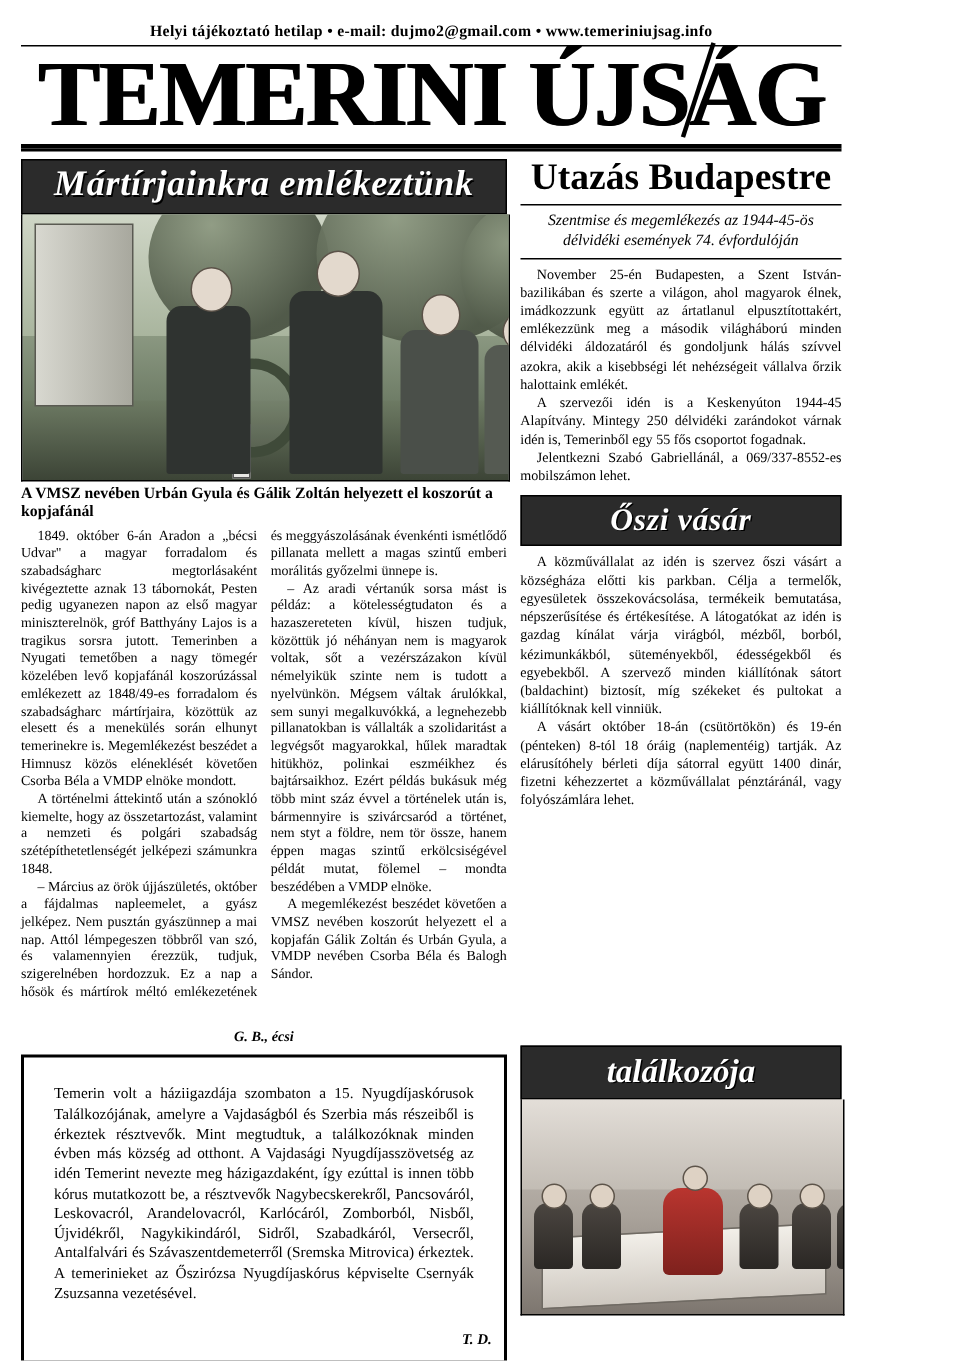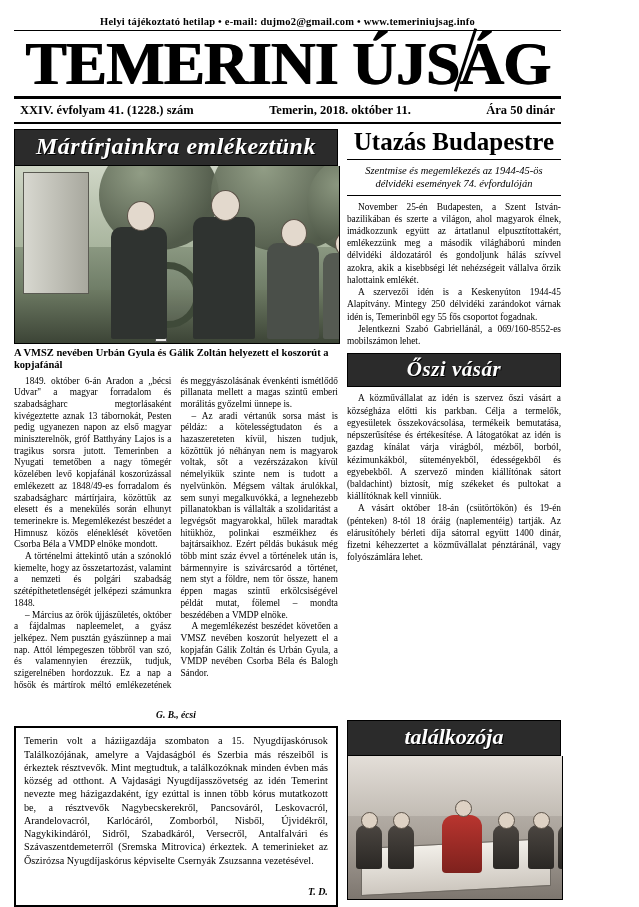--- a/index.html
+++ b/index.html
@@ -257,21 +257,21 @@
 
   
   .boxed {
     margin-top: 6px;
     border: 2px solid #000;
     padding: 6px 8px 7px 8px;
     font-size: 10.2px;
     line-height: 1.3;
     text-align: justify;
   }
-  .boxed p { margin: 0; }
+  .boxed p { margin: 12px; }
   .boxed .sig2 {
     text-align: right;
     font-weight: bold;
     font-style: italic;
     margin-top: 18px;
     font-size: 10px;
   }
   .bottom-wrap { display:flex; gap: 9px; align-items: flex-start; }
 </style>
 </head>
@@ -281,25 +281,20 @@
 
   <div class="top-line">Helyi tájékoztató hetilap • e-mail: dujmo2@gmail.com • www.temeriniujsag.info</div>
   <div class="rule-thin"></div>
 
   <div class="nameplate">
     <div class="nameplate-title">TEMERINI ÚJSÁG</div>
     <div class="nameplate-slash"></div>
   </div>
   <div class="rule-thick"></div>
 
-  <div class="issue-bar">
-    <div>XXIV. évfolyam 41. (1228.) szám</div>
-    <div class="mid">Temerin, 2018. október 11.</div>
-    <div>Ára 50 dinár</div>
-  </div>
   <div class="rule-under-issue"></div>
 
   <div class="cols">
 
     <div class="col-left">
 
       <div class="banner">Mártírjainkra emlékeztünk</div>
 
       <div class="photo">
         <div class="sky"></div>
@@ -338,21 +333,21 @@
     </div>
 
     <div class="col-right">
       <div class="r-head">Utazás Budapestre</div>
       <div class="r-rule"></div>
       <div class="r-sub">Szentmise és megemlékezés az 1944-45-ös délvidéki események 74. évfordulóján</div>
       <div class="r-rule"></div>
       <div class="r-body">
         <p>November 25-én Budapesten, a Szent István-bazilikában és szerte a világon, ahol magyarok élnek, imádkozzunk együtt az ártatlanul elpusztítottakért, emlékezzünk meg a második világháború minden délvidéki áldozatáról és gondoljunk hálás szívvel azokra, akik a kisebbségi lét nehézségeit vállalva őrzik halottaink emlékét.</p>
         <p>A szervezői idén is a Keskenyúton 1944-45 Alapítvány. Mintegy 250 délvidéki zarándokot várnak idén is, Temerinből egy 55 fős csoportot fogadnak.</p>
-        <p>Jelentkezni Szabó Gabriellánál, a 069/160-8552-es mobilszámon lehet.</p>
+        <p>Jelentkezni Szabó Gabriellánál, a 069/337-8552-es mobilszámon lehet.</p>
       </div>
 
       <div class="banner2">
         <div>Őszi vásár</div>
       </div>
 
       <div class="r-body">
         <p>A közművállalat az idén is szervez őszi vásárt a községháza előtti kis parkban. Célja a termelők, egyesületek összekovácsolása, termékeik bemutatása, népszerűsítése és értékesítése. A látogatókat az idén is gazdag kínálat várja virágból, mézből, borból, kézimunkákból, süteményekből, édességekből és egyebekből. A szervező minden kiállítónak sátort (baldachint) biztosít, míg székeket és pultokat a kiállítóknak kell vinniük.</p>
         <p>A vásárt október 18-án (csütörtökön) és 19-én (pénteken) 8-tól 18 óráig (naplementéig) tartják. Az elárusítóhely bérleti díja sátorral együtt 1400 dinár, fizetni kéhezzertet a közművállalat pénztáránál, vagy folyószámlára lehet.</p>
       </div>

